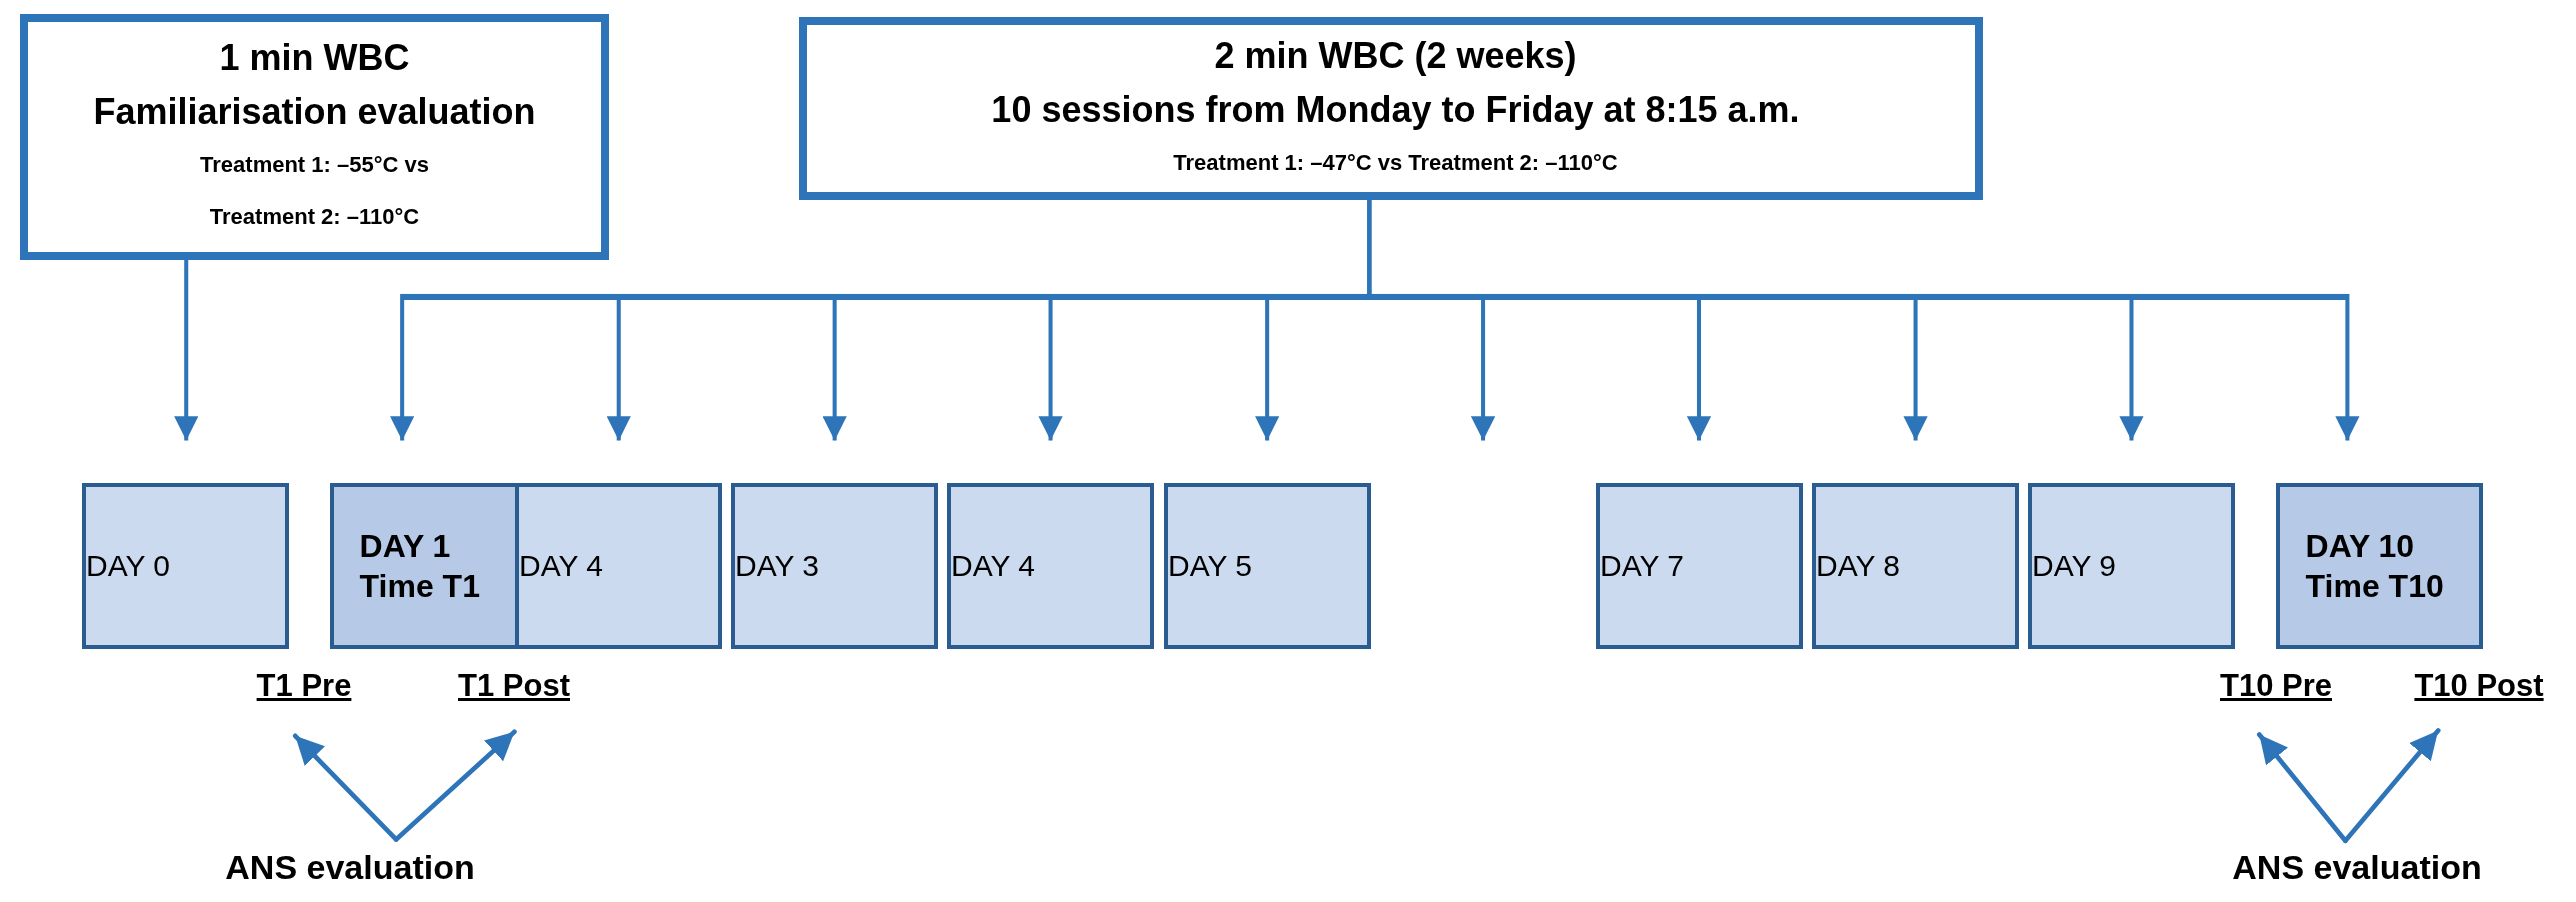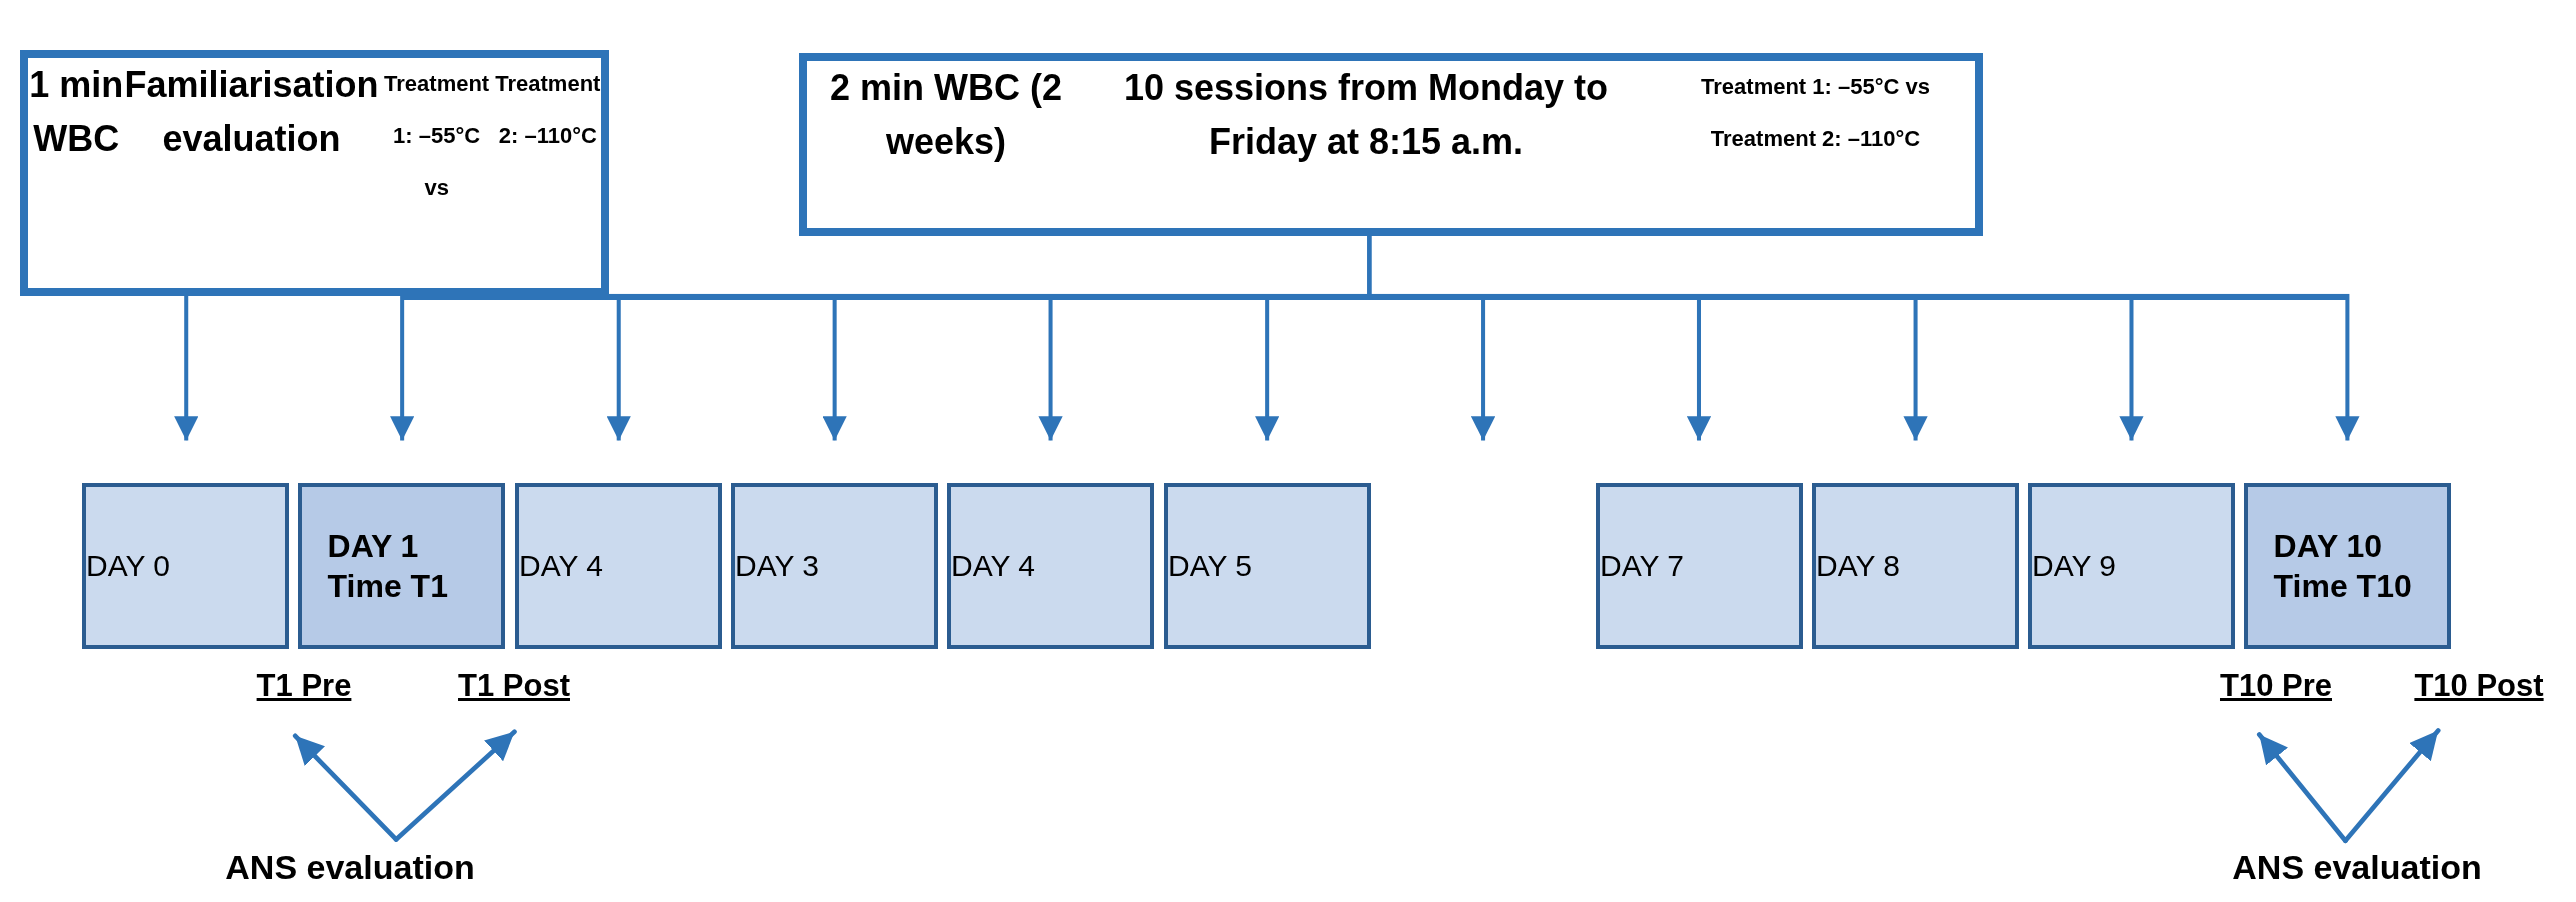--- a/index.html
+++ b/index.html
@@ -13,36 +13,36 @@
   }
   
   .connectors{position:absolute;left:0;top:0;width:2576px;height:902px;}
   .connectors line{stroke:var(--accent);}
   .connectors .bar{fill:var(--accent);}
   .ah{fill:var(--accent);}
   
   .topbox{
     position:absolute;box-sizing:border-box;
     background:#ffffff;border:8.7px solid var(--accent);
-    display:flex;flex-direction:row;justify-content:center;
-    text-align:center;font-weight:bold;margin-top:36px;
+    display:flex;flex-direction:column;justify-content:center;
+    text-align:center;font-weight:bold;
   }
   .topbox .l-lg{font-size:36px;line-height:54px;}
   .topbox .l-sm{font-size:22px;line-height:52px;}
   #fam-box{left:20px;top:13.5px;width:589px;height:246px;}
   #main-box{left:799px;top:17px;width:1184px;height:183px;padding-left:9px;}
   
   .day{
     position:absolute;top:483px;width:207px;height:166px;box-sizing:border-box;
     background:var(--day-fill);border:4px solid var(--day-border);
     display:flex;align-items:center;justify-content:flex-start;
   }
   .day.hl{
     background:var(--day-fill-highlight);
-    justify-content:flex-start;padding-left:25.6px;
+    justify-content:flex-start;padding-left:25.6px;margin-left:32px;
   }
   .day-label{font-size:30px;}
   .day.hl .day-label,.day.hl .day-sub{
     font-size:32px;font-weight:bold;line-height:40px;text-align:left;
   }
   
   .flag{
     position:absolute;transform:translateX(-50%);
     font-weight:bold;font-size:31px;white-space:nowrap;top:668px;text-decoration:underline;
   }
@@ -90,21 +90,21 @@
   <div class="topbox" id="fam-box">
     <div class="l-lg">1 min WBC</div>
     <div class="l-lg">Familiarisation evaluation</div>
     <div class="l-sm">Treatment 1: –55°C vs</div>
     <div class="l-sm">Treatment 2: –110°C</div>
   </div>
 
   <div class="topbox" id="main-box">
     <div class="l-lg">2 min WBC (2 weeks)</div>
     <div class="l-lg">10 sessions from Monday to Friday at 8:15 a.m.</div>
-    <div class="l-sm">Treatment 1: –55°C vs Treatment 2: –110°C</div>
+    <div class="l-sm">Treatment 1: –47°C vs Treatment 2: –110°C</div>
   </div>
 
   <div class="day" style="left:82px">
     <span class="day-label">DAY 0</span>
   </div>
   <div class="day hl" style="left:298px">
     <div class="day-text">
       <div class="day-label">DAY 1</div>
       <div class="day-sub">Time T1</div>
     </div>

